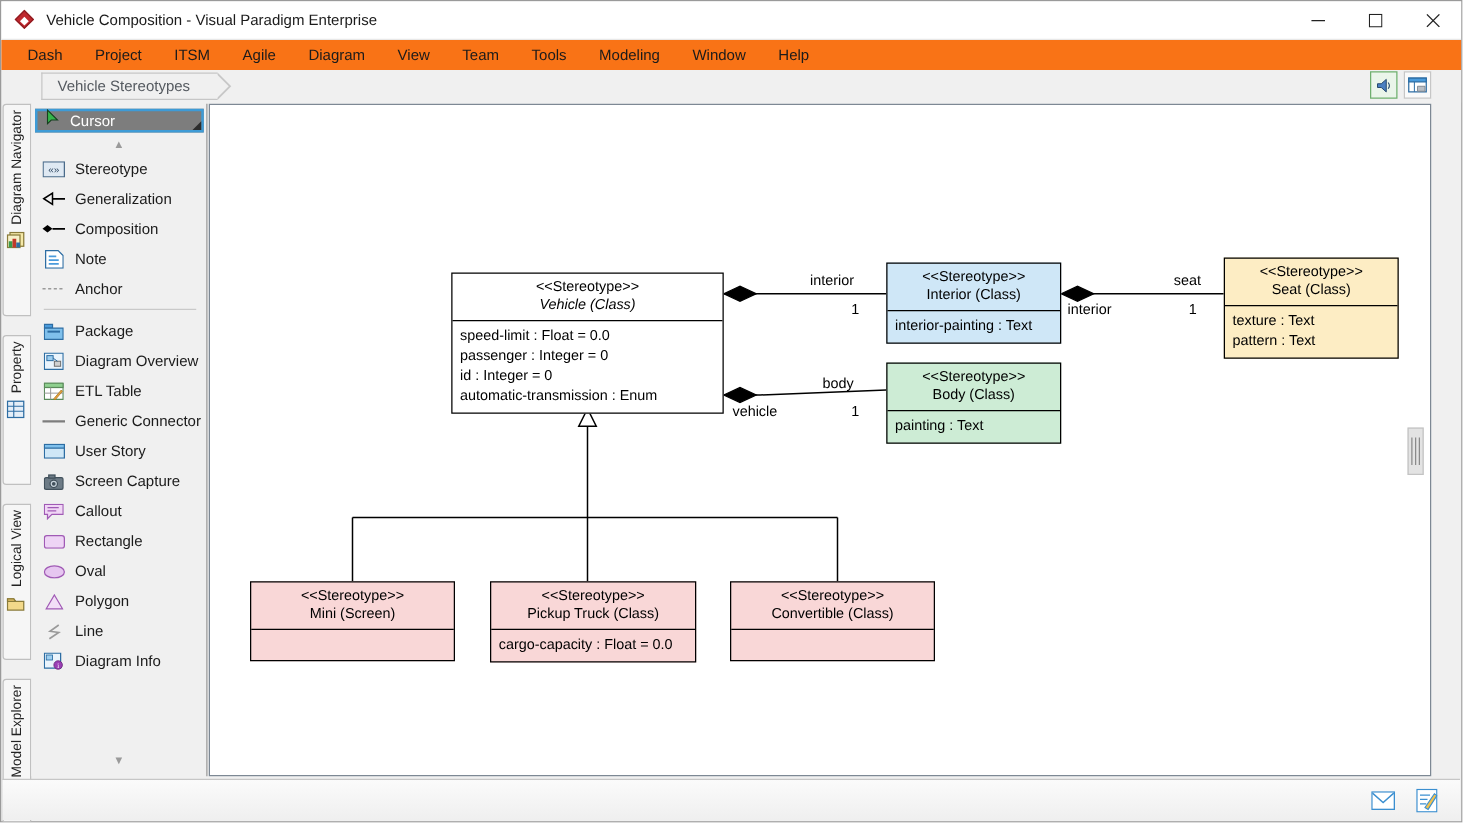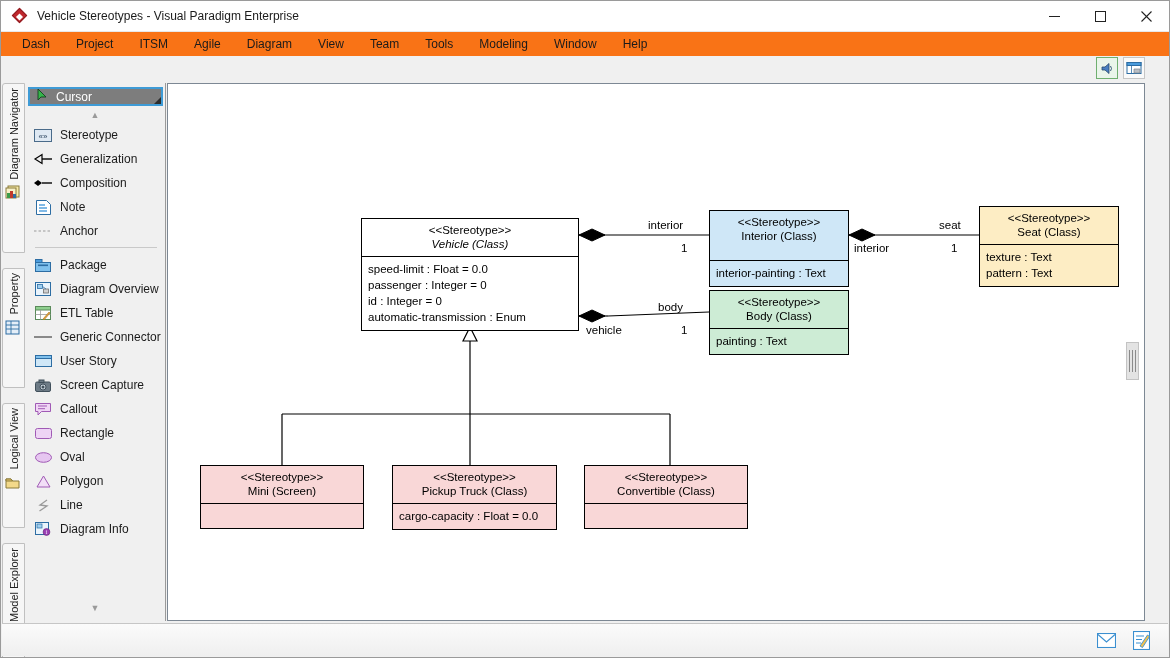--- a/index.html
+++ b/index.html
@@ -221,21 +221,21 @@
 </style>
 </head>
 <body>
 
 <div id="app">
 
   <div class="titlebar">
     <span class="app-icon">
         <i></i>
       </span>
-    <span class="title-text">Vehicle Stereotypes - Visual Paradigm Enterprise</span>
+    <span class="title-text">Vehicle Composition - Visual Paradigm Enterprise</span>
     <div class="win-buttons">
       <div class="win-btn">
         <svg width="11" height="11" viewBox="0 0 11 11">
             <line x1="0" y1="5.5" x2="11" y2="5.5" stroke="#222" stroke-width="1"></line>
           </svg>
       </div>
       <div class="win-btn">
         <svg width="11" height="11" viewBox="0 0 11 11">
             <rect x="0.5" y="0.5" width="10" height="10" fill="none" stroke="#222" stroke-width="1"></rect>
           </svg>
@@ -257,20 +257,23 @@
       <div class="menu-item">Diagram</div>
       <div class="menu-item">View</div>
       <div class="menu-item">Team</div>
       <div class="menu-item">Tools</div>
       <div class="menu-item">Modeling</div>
       <div class="menu-item">Window</div>
       <div class="menu-item">Help</div>
     </div>
 
   <div class="tabstrip">
+    <div class="dtab">
+      <span>Vehicle Stereotypes</span>
+    </div>
     <div class="tab-tools">
       <div class="tool-btn on">
         <svg width="15" height="15" viewBox="0 0 15 15">
           <path d="M2 6 L5 6 L9 2.5 L9 12.5 L5 9 L2 9 Z" fill="#4a7fc1" stroke="#27496d" stroke-width="0.8"></path>
           <path d="M10.5 5 Q12.5 7.5 10.5 10" fill="none" stroke="#27496d" stroke-width="0.9"></path>
         </svg>
       </div>
       <div class="tool-btn plain">
         <svg width="16" height="15" viewBox="0 0 16 15">
           <rect x="1" y="1.5" width="14" height="11" fill="#fff" stroke="#2d6da3" stroke-width="1"></rect>
@@ -538,21 +541,21 @@
 passenger : Integer = 0
 id : Integer = 0
 automatic-transmission : Enum</div>
     </div>
 
     <div class="node" style="left:541px;top:126px;width:140px;background:#cfe7f7;">
       <div class="hdr">
         <span class="st">&lt;&lt;Stereotype&gt;&gt;</span>
         <span class="nm">Interior (Class)</span>
       </div>
-      <div class="body" style="white-space:pre-line;margin-top:12px;">interior-painting : Text</div>
+      <div class="body" style="white-space:pre-line;">interior-painting : Text</div>
     </div>
 
     <div class="node" style="left:811px;top:122px;width:140px;background:#fdedc4;">
       <div class="hdr">
         <span class="st">&lt;&lt;Stereotype&gt;&gt;</span>
         <span class="nm">Seat (Class)</span>
       </div>
       <div class="body" style="white-space:pre-line;">texture : Text
 pattern : Text</div>
     </div>

